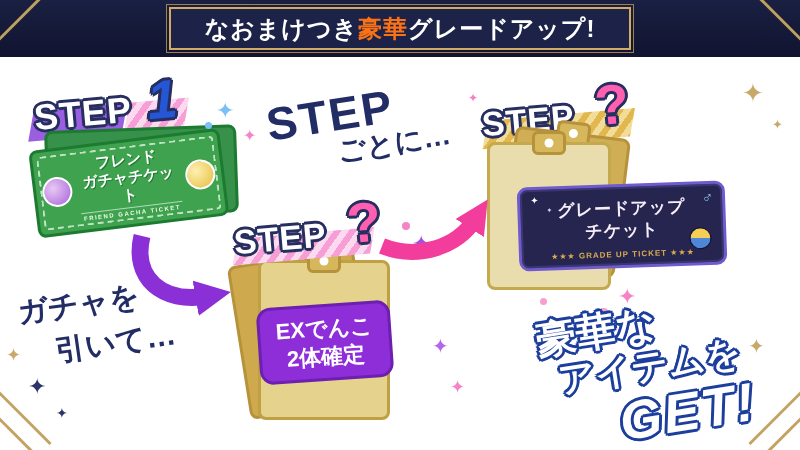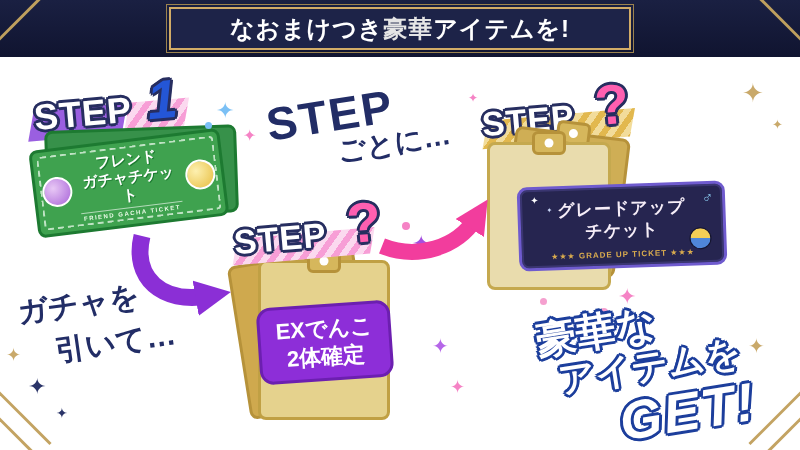--- a/index.html
+++ b/index.html
@@ -10,21 +10,21 @@
   .topbar { position:absolute; left:0; top:0; width:800px; height:57px;
     background:linear-gradient(180deg,#1a2042,#101430); }
   .cl { position:absolute; height:3px; background:#bfa05e; }
   .cl.tl { width:74px; left:-20px; top:20px; transform:rotate(-45deg); }
   .cl.tr { width:74px; right:-20px; top:20px; transform:rotate(45deg); }
   .banner { position:absolute; left:50%; top:7px; transform:translateX(-50%);
     width:462px; height:43px; background:#1d2348; border:2px solid #d2ac67;
     outline:1px solid #9c834e; outline-offset:2px;
     display:flex; align-items:center; justify-content:center; }
   .banner-text { font-size:24px; font-weight:bold; color:#fff; letter-spacing:1px; white-space:nowrap; }
-  .banner-text .gold { color:#e5e5e5; }
+  .banner-text .gold { color:#f97316; }
 
   
   .ol { text-shadow: 3px 0 0 var(--oc), -3px 0 0 var(--oc), 0 3px 0 var(--oc), 0 -3px 0 var(--oc),
         2px 2px 0 var(--oc), -2px 2px 0 var(--oc), 2px -2px 0 var(--oc), -2px -2px 0 var(--oc); }
 
   
   .ribbon { position:absolute; transform:skewX(-15deg); }
   .step1 { position:absolute; left:26px; top:80px; width:180px; height:64px; transform:rotate(-5deg); }
   .step1 .rp { left:4px; top:24px; width:94px; height:30px; background:#9a5fe0; }
   .step1 .rs { left:100px; top:24px; width:60px; height:30px;
@@ -130,21 +130,21 @@
 </style>
 </head>
 <body>
 
 <div class="page">
 
   <div class="topbar">
     <div class="cl tl"></div>
     <div class="cl tr"></div>
     <div class="banner">
-      <div class="banner-text"><span>なおまけつき</span><span class="gold">豪華</span><span>アイテムを!</span></div>
+      <div class="banner-text"><span>なおまけつき</span><span class="gold">豪華</span><span>グレードアップ!</span></div>
     </div>
   </div>
 
   <div class="step1">
     <div class="ribbon rp"></div>
     <div class="ribbon rs"></div>
     <span class="step-word ol">STEP</span>
     <span class="step-num ol">1</span>
   </div>
 

